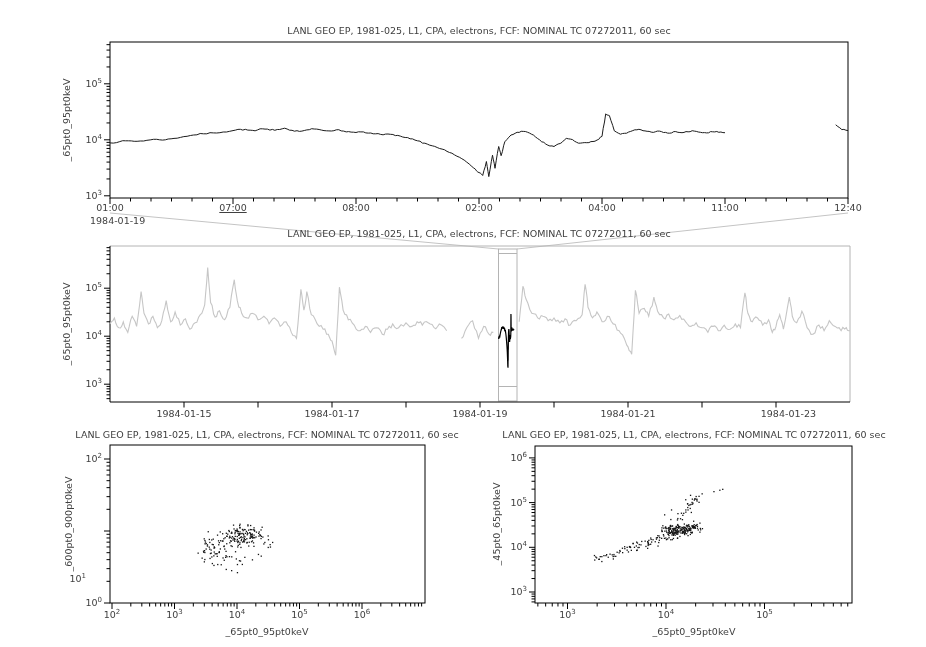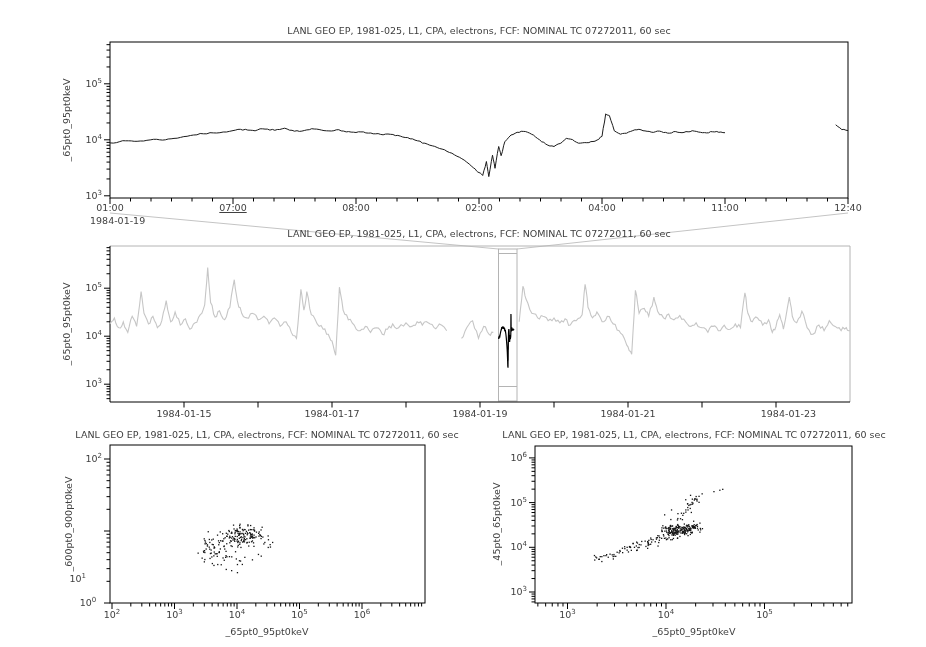--- a/index.html
+++ b/index.html
@@ -852,21 +852,21 @@
       <div class="tick cx" style="left: 144px; top: 408px; width: 80px;">1984-01-15</div>
       <div class="tick cx" style="left: 292px; top: 408px; width: 80px;">1984-01-17</div>
       <div class="tick cx" style="left: 440px; top: 408px; width: 80px;">1984-01-19</div>
       <div class="tick cx" style="left: 588px; top: 408px; width: 80px;">1984-01-21</div>
       <div class="tick cx" style="left: 736px; top: 408px; width: 80px; text-align: right;">1984-01-23</div>
       <div class="tick cx" style="left: 97px; top: 608px; width: 30px;">10<sup>2</sup></div>
       <div class="tick cx" style="left: 159.5px; top: 608px; width: 30px;">10<sup>3</sup></div>
       <div class="tick cx" style="left: 222px; top: 608px; width: 30px;">10<sup>4</sup></div>
       <div class="tick cx" style="left: 284.5px; top: 608px; width: 30px;">10<sup>5</sup></div>
       <div class="tick cx" style="left: 347px; top: 608px; width: 30px;">10<sup>6</sup></div>
-      <div class="tick right" style="left: 74px; top: 596px; width: 28px; text-align: center;">10<sup>0</sup></div>
+      <div class="tick right" style="left: 74px; top: 596px; width: 28px;">10<sup>0</sup></div>
       <div class="tick right" style="left: 58px; top: 524px; width: 28px; margin-top: 48px;">10<sup>1</sup></div>
       <div class="tick right" style="left: 74px; top: 452px; width: 28px;">10<sup>2</sup></div>
       <div class="tick cx" style="left: 552.5px; top: 608px; width: 30px;">10<sup>3</sup></div>
       <div class="tick cx" style="left: 651px; top: 608px; width: 30px;">10<sup>4</sup></div>
       <div class="tick cx" style="left: 749.5px; top: 608px; width: 30px;">10<sup>5</sup></div>
       <div class="tick right" style="left: 499px; top: 585px; width: 28px;">10<sup>3</sup></div>
       <div class="tick right" style="left: 499px; top: 540.3px; width: 28px;">10<sup>4</sup></div>
       <div class="tick right" style="left: 499px; top: 495.6px; width: 28px;">10<sup>5</sup></div>
       <div class="tick right" style="left: 499px; top: 450.9px; width: 28px;">10<sup>6</sup></div>
     </div>

